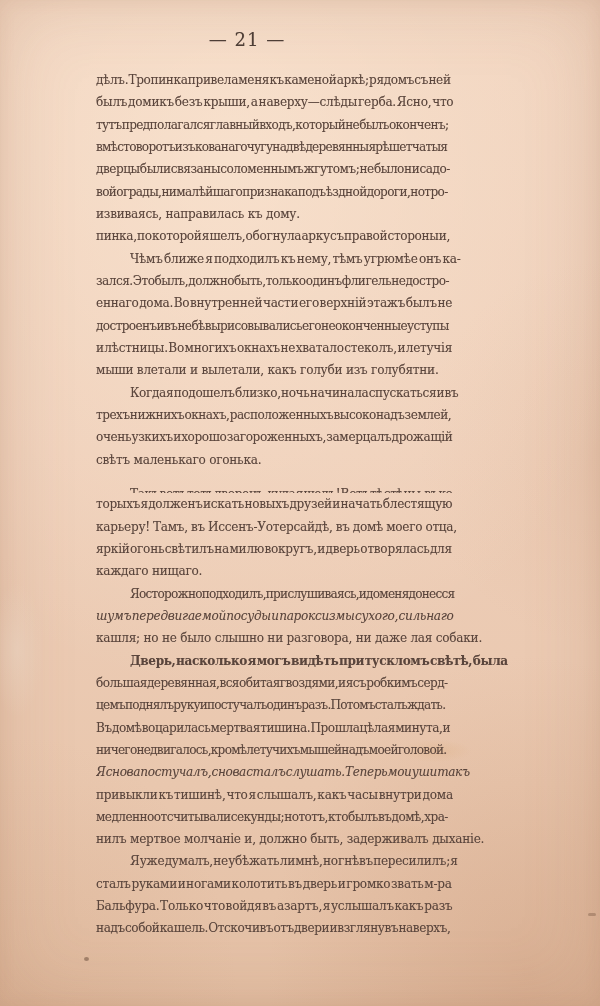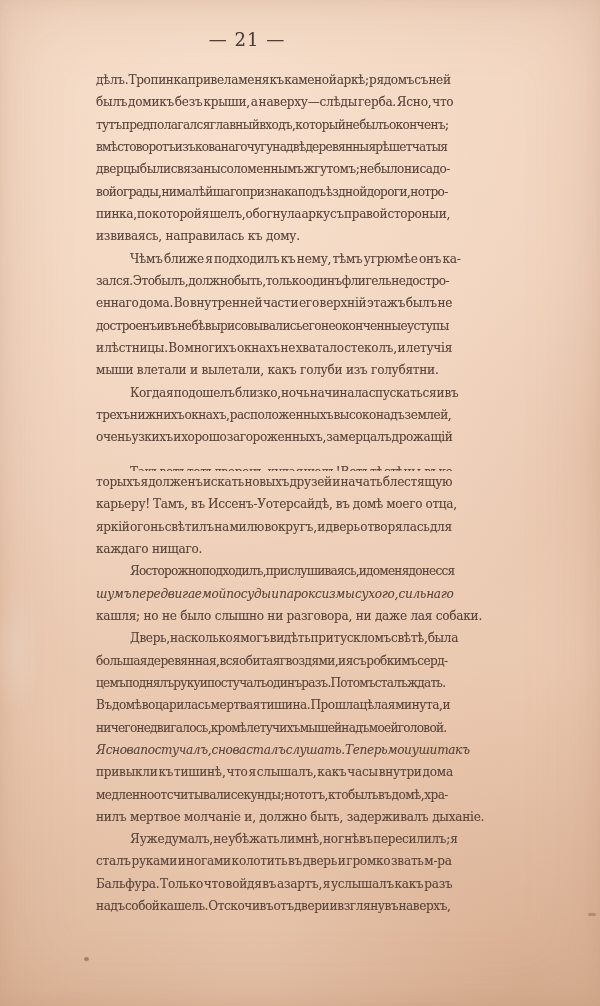--- a/index.html
+++ b/index.html
@@ -102,50 +102,51 @@
   <div class="page-number">— 21 —</div>
 
   <div class="text-block" id="text-block">
       <div class="para">
         <div class="line"><span class="line-text" style="word-spacing: -3.2px; letter-spacing: -0.308224px;">дѣлъ. Тропинка привела меня къ каменой аркѣ; рядомъ съ ней</span></div>
         <div class="line"><span class="line-text" style="word-spacing: -2.74805px;">былъ домикъ безъ крыши, а наверху—слѣды герба. Ясно, что</span></div>
         <div class="line"><span class="line-text" style="word-spacing: -3.2px; letter-spacing: -0.575108px;">тутъ предполагался главный входъ, который не былъ оконченъ;</span></div>
         <div class="line"><span class="line-text" style="word-spacing: -3.2px; letter-spacing: -0.677209px;">вмѣсто воротъ изъ кованаго чугуна двѣ деревянныя рѣшетчатыя</span></div>
         <div class="line"><span class="line-text" style="word-spacing: -3.2px; letter-spacing: -0.425056px;">дверцы были связаны соломеннымъ жгутомъ; не было ни садо-</span></div>
         <div class="line"><span class="line-text" style="word-spacing: -3.2px; letter-spacing: -0.577013px;">вой ограды, ни малѣйшаго признака подъѣздной дороги, но тро-</span></div>
+        <div class="line"><span class="line-text">извиваясь, направилась къ дому.</span></div>
         <div class="line"><span class="line-text" style="word-spacing: -3.2px; letter-spacing: -0.289778px;">пинка, по которой я шелъ, обогнула арку съ правой стороны и,</span></div>
-        <div class="line"><span class="line-text">извиваясь, направилась къ дому.</span></div>
       </div>
       <div class="para">
         <div class="line indented"><span class="line-text" style="word-spacing: -2.29167px;">Чѣмъ ближе я подходилъ къ нему, тѣмъ угрюмѣе онъ ка-</span></div>
         <div class="line"><span class="line-text" style="word-spacing: -3.2px; letter-spacing: -0.467108px;">зался. Это былъ, должно быть, только одинъ флигель недостро-</span></div>
         <div class="line"><span class="line-text" style="word-spacing: -3.00347px;">еннаго дома. Во внутренней части его верхній этажъ былъ не</span></div>
         <div class="line"><span class="line-text" style="word-spacing: -3.2px; letter-spacing: -0.561129px;">достроенъ и въ небѣ вырисовывались его неоконченные уступы</span></div>
         <div class="line"><span class="line-text" style="word-spacing: -3.08333px;">и лѣстницы. Во многихъ окнахъ не хватало стеколъ, и летучія</span></div>
         <div class="line"><span class="line-text">мыши влетали и вылетали, какъ голуби изъ голубятни.</span></div>
       </div>
       <div class="para">
         <div class="line indented"><span class="line-text" style="word-spacing: -3.2px; letter-spacing: -0.306309px;">Когда я подошелъ близко, ночь начинала спускаться и въ</span></div>
         <div class="line"><span class="line-text" style="word-spacing: -3.2px; letter-spacing: -0.434432px;">трехъ нижнихъ окнахъ, расположенныхъ высоко надъ землей,</span></div>
         <div class="line"><span class="line-text" style="word-spacing: -3.2px; letter-spacing: -0.33316px;">очень узкихъ и хорошо загороженныхъ, замерцалъ дрожащій</span></div>
+        <div class="line"><span class="line-text">свѣтъ маленькаго огонька.</span></div>
       </div>
       <div class="para">
         <div class="line indented"><span class="line-text" style="word-spacing: -3.2px; letter-spacing: -0.289145px; margin-top: 12px;">Такъ вотъ тотъ дворецъ, куда я шелъ! Вотъ тѣ стѣны, въ ко-</span></div>
         <div class="line"><span class="line-text" style="word-spacing: -3.2px; letter-spacing: -0.231136px;">торыхъ я долженъ искать новыхъ друзей и начать блестящую</span></div>
         <div class="line"><span class="line-text" style="word-spacing: -0.578125px;">карьеру! Тамъ, въ Иссенъ-Уотерсайдѣ, въ домѣ моего отца,</span></div>
         <div class="line"><span class="line-text" style="word-spacing: -3.19965px;">яркій огонь свѣтилъ на милю вокругъ, и дверь отворялась для</span></div>
         <div class="line"><span class="line-text">каждаго нищаго.</span></div>
       </div>
       <div class="para">
         <div class="line indented"><span class="line-text" style="word-spacing: -3.2px; letter-spacing: -0.687095px; text-align: center;">Я осторожно подходилъ, прислушиваясь, и до меня донесся</span></div>
         <div class="line"><span class="line-text" style="word-spacing: -3.2px; letter-spacing: -0.230729px; font-style: italic;">шумъ передвигаемой посуды и пароксизмы сухого, сильнаго</span></div>
         <div class="line"><span class="line-text">кашля; но не было слышно ни разговора, ни даже лая собаки.</span></div>
       </div>
       <div class="para">
-        <div class="line indented"><span class="line-text" style="word-spacing: -3.2px; letter-spacing: -0.328067px;">Дверь, насколько я могъ видѣть при тускломъ свѣтѣ, была</span></div>
+        <div class="line indented"><span class="line-text" style="word-spacing: -3.2px; letter-spacing: -0.328067px; font-weight: bold;">Дверь, насколько я могъ видѣть при тускломъ свѣтѣ, была</span></div>
         <div class="line"><span class="line-text" style="word-spacing: -3.2px; letter-spacing: -0.520781px;">большая деревянная, вся обитая гвоздями, и я съ робкимъ серд-</span></div>
         <div class="line"><span class="line-text" style="word-spacing: -3.2px; letter-spacing: -0.699688px;">цемъ поднялъ руку и постучалъ одинъ разъ. Потомъ сталъ ждать.</span></div>
         <div class="line"><span class="line-text" style="word-spacing: -3.2px; letter-spacing: -0.394643px;">Въ домѣ воцарилась мертвая тишина. Прошла цѣлая минута, и</span></div>
         <div class="line"><span class="line-text" style="word-spacing: -3.2px; letter-spacing: -0.67553px;">ничего не двигалось, кромѣ летучихъ мышей надъ моей головой.</span></div>
         <div class="line"><span class="line-text" style="word-spacing: -3.2px; letter-spacing: -0.321713px; font-style: italic;">Я снова постучалъ, снова сталъ слушать. Теперь мои уши такъ</span></div>
         <div class="line"><span class="line-text" style="word-spacing: -2.7066px;">привыкли къ тишинѣ, что я слышалъ, какъ часы внутри дома</span></div>
         <div class="line"><span class="line-text" style="word-spacing: -3.2px; letter-spacing: -0.502552px;">медленно отсчитывали секунды; но тотъ, кто былъ въ домѣ, хра-</span></div>
         <div class="line"><span class="line-text">нилъ мертвое молчаніе и, должно быть, задерживалъ дыханіе.</span></div>
       </div>
       <div class="para">

